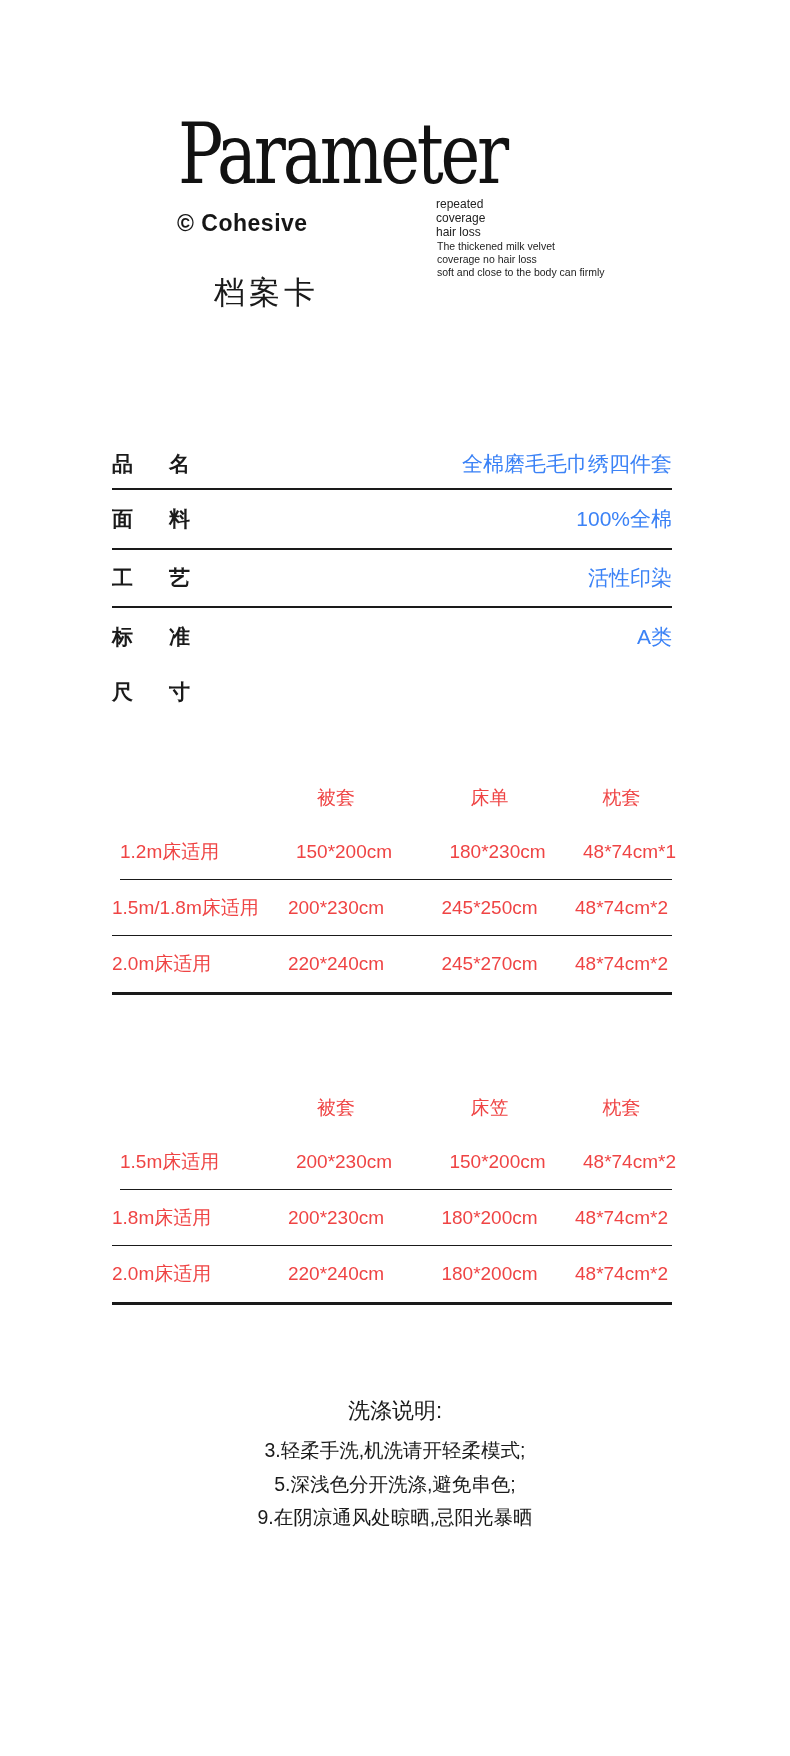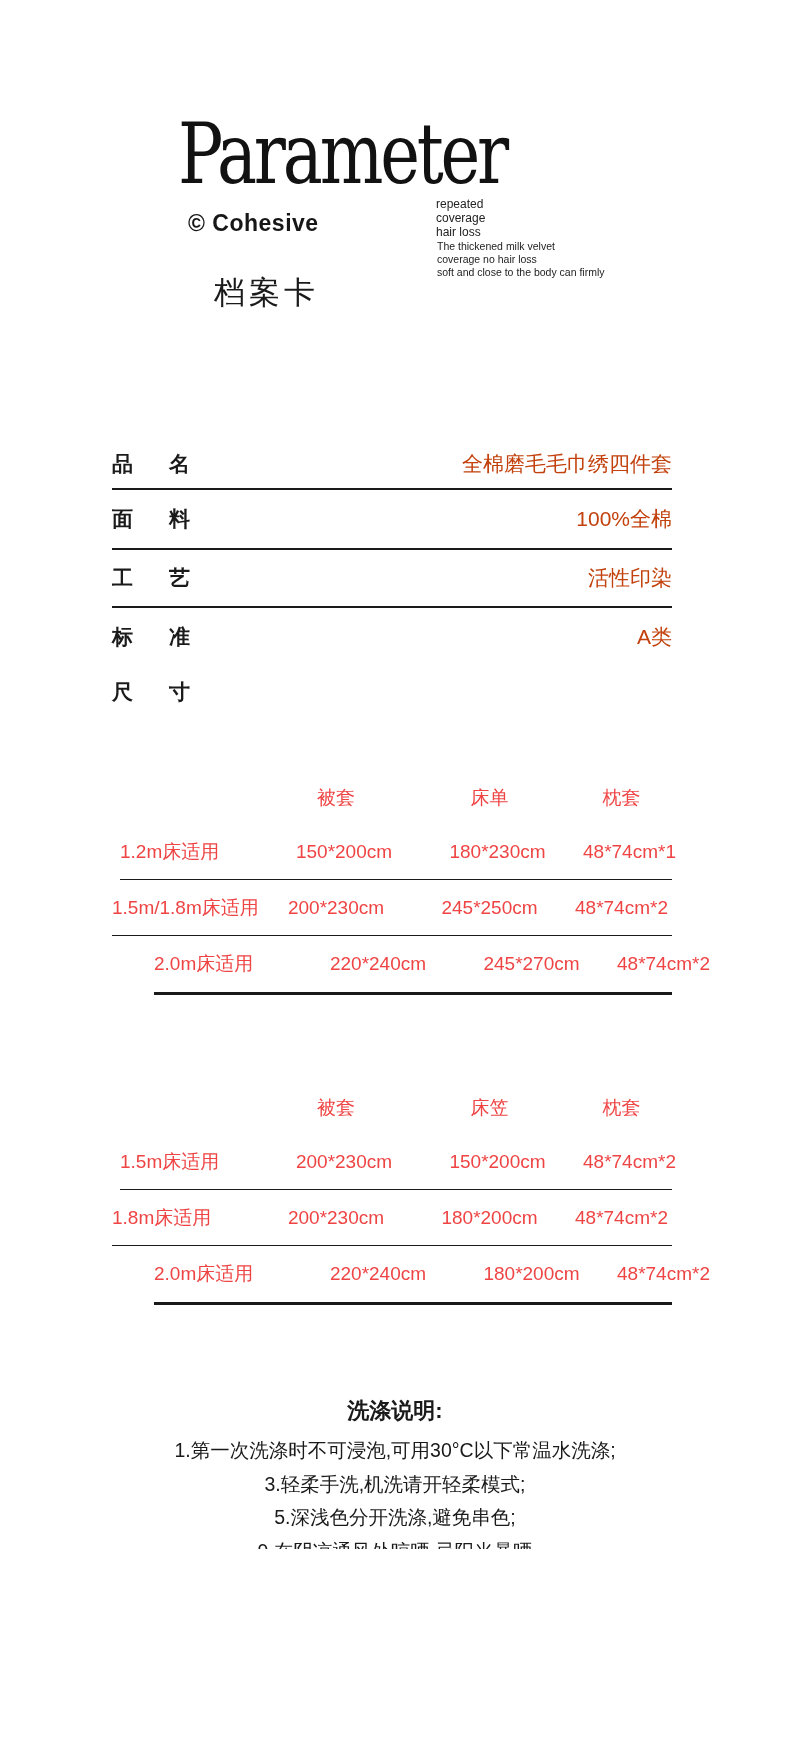--- a/index.html
+++ b/index.html
@@ -3,54 +3,54 @@
 <meta charset="utf-8">
 <style>
   html,body{margin:0;padding:0;background:#fff;}
   .page{position:relative;width:790px;height:1549px;background:#ffffff;overflow:hidden;
         font-family:"Liberation Sans",sans-serif;color:#1a1a1a;}
 
   
   .param-title{position:absolute;left:178px;top:112px;font-family:"DejaVu Serif",serif;
                font-size:84px;font-weight:400;letter-spacing:-4px;color:#121212;
                transform:scaleX(.80);transform-origin:left top;white-space:nowrap;line-height:1;}
-  .cohesive{position:absolute;left:188px;top:210px;font-size:23px;font-weight:bold;
+  .cohesive{position:absolute;left:177px;top:210px;font-size:23px;font-weight:bold;
             letter-spacing:.5px;color:#161616;}
   .card-title{position:absolute;left:214px;top:236px;font-size:31px;letter-spacing:4px;
               color:#1a1a1a;margin-top:36px;}
   .tagline{position:absolute;left:436px;top:197px;width:158px;display:flex;
            justify-content:space-between;font-size:12px;color:#222;flex-direction:column;}
   .desc{position:absolute;left:437px;top:240px;width:170px;font-size:10.5px;
         line-height:13px;color:#1c1c1c;}
 
   
   .spec{position:absolute;left:112px;top:440px;width:560px;}
   .spec-row{display:flex;justify-content:space-between;align-items:center;}
   .spec-row.h48{height:48px}.spec-row.h58{height:58px}.spec-row.h56{height:56px}.spec-row.h52{height:52px}
   .spec-row.line{border-bottom:2px solid #1a1a1a;}
   .spec-label{width:78px;display:flex;justify-content:space-between;
               font-size:21px;font-weight:bold;color:#1a1a1a;}
-  .spec-value{font-size:21px;color:#c2410c;white-space:nowrap;}
+  .spec-value{font-size:21px;color:#3b82f6;white-space:nowrap;}
 
   
   .stable{position:absolute;left:112px;width:560px;}
   .t1{top:770px;} .t2{top:1080px;}
   .trow{display:grid;grid-template-columns:152px 144px 163px 101px;align-items:center;}
   .trow.head{height:55px;font-size:19px;}
   .trow.r{height:54px;font-size:19px;margin-left:8px;}
   .trow.r2{height:55px;font-size:19px;}
   .trow.r3{height:56px;font-size:19px;}
   .trow.sep{border-bottom:1.5px solid #1a1a1a;}
-  .trow.bottom{border-bottom:3px solid #1a1a1a;margin-left:42px;}
+  .trow.bottom{border-bottom:3px solid #1a1a1a;}
   .cell{text-align:center;white-space:nowrap;color:#ef4444;}
   .cell.lab{text-align:left;}
 
   
   .wash{position:absolute;left:0;top:1396px;width:790px;text-align:center;color:#1a1a1a;}
-  .wash-title{font-size:22px;font-weight:bold;line-height:30px;margin-bottom:8px;}
+  .wash-title{font-size:22px;font-weight:normal;line-height:30px;margin-bottom:8px;}
   .wash-line{font-size:19.5px;line-height:33.5px;white-space:nowrap;}
 
   .bottom-rule{position:absolute;left:112px;top:1748px;width:566px;height:2px;background:#1a1a1a;}
 </style>
 </head>
 <body>
 
 <div class="page">
 
   <div class="param-title">Parameter</div>
@@ -155,20 +155,19 @@
     <div class="trow r3 bottom">
       <div class="cell lab">2.0m床适用</div>
       <div class="cell">220*240cm</div>
       <div class="cell">180*200cm</div>
       <div class="cell">48*74cm*2</div>
     </div>
   </div>
 
   <div class="wash">
     <div class="wash-title">洗涤说明:</div>
-    <div class="wash-line">1.第一次洗涤时不可浸泡,可用30°C以下常温水洗涤;</div>
     <div class="wash-line">3.轻柔手洗,机洗请开轻柔模式;</div>
     <div class="wash-line">5.深浅色分开洗涤,避免串色;</div>
     <div class="wash-line">9.在阴凉通风处晾晒,忌阳光暴晒</div>
   </div>
 
   <div class="bottom-rule"></div>
 </div>
 
 </body></html>

